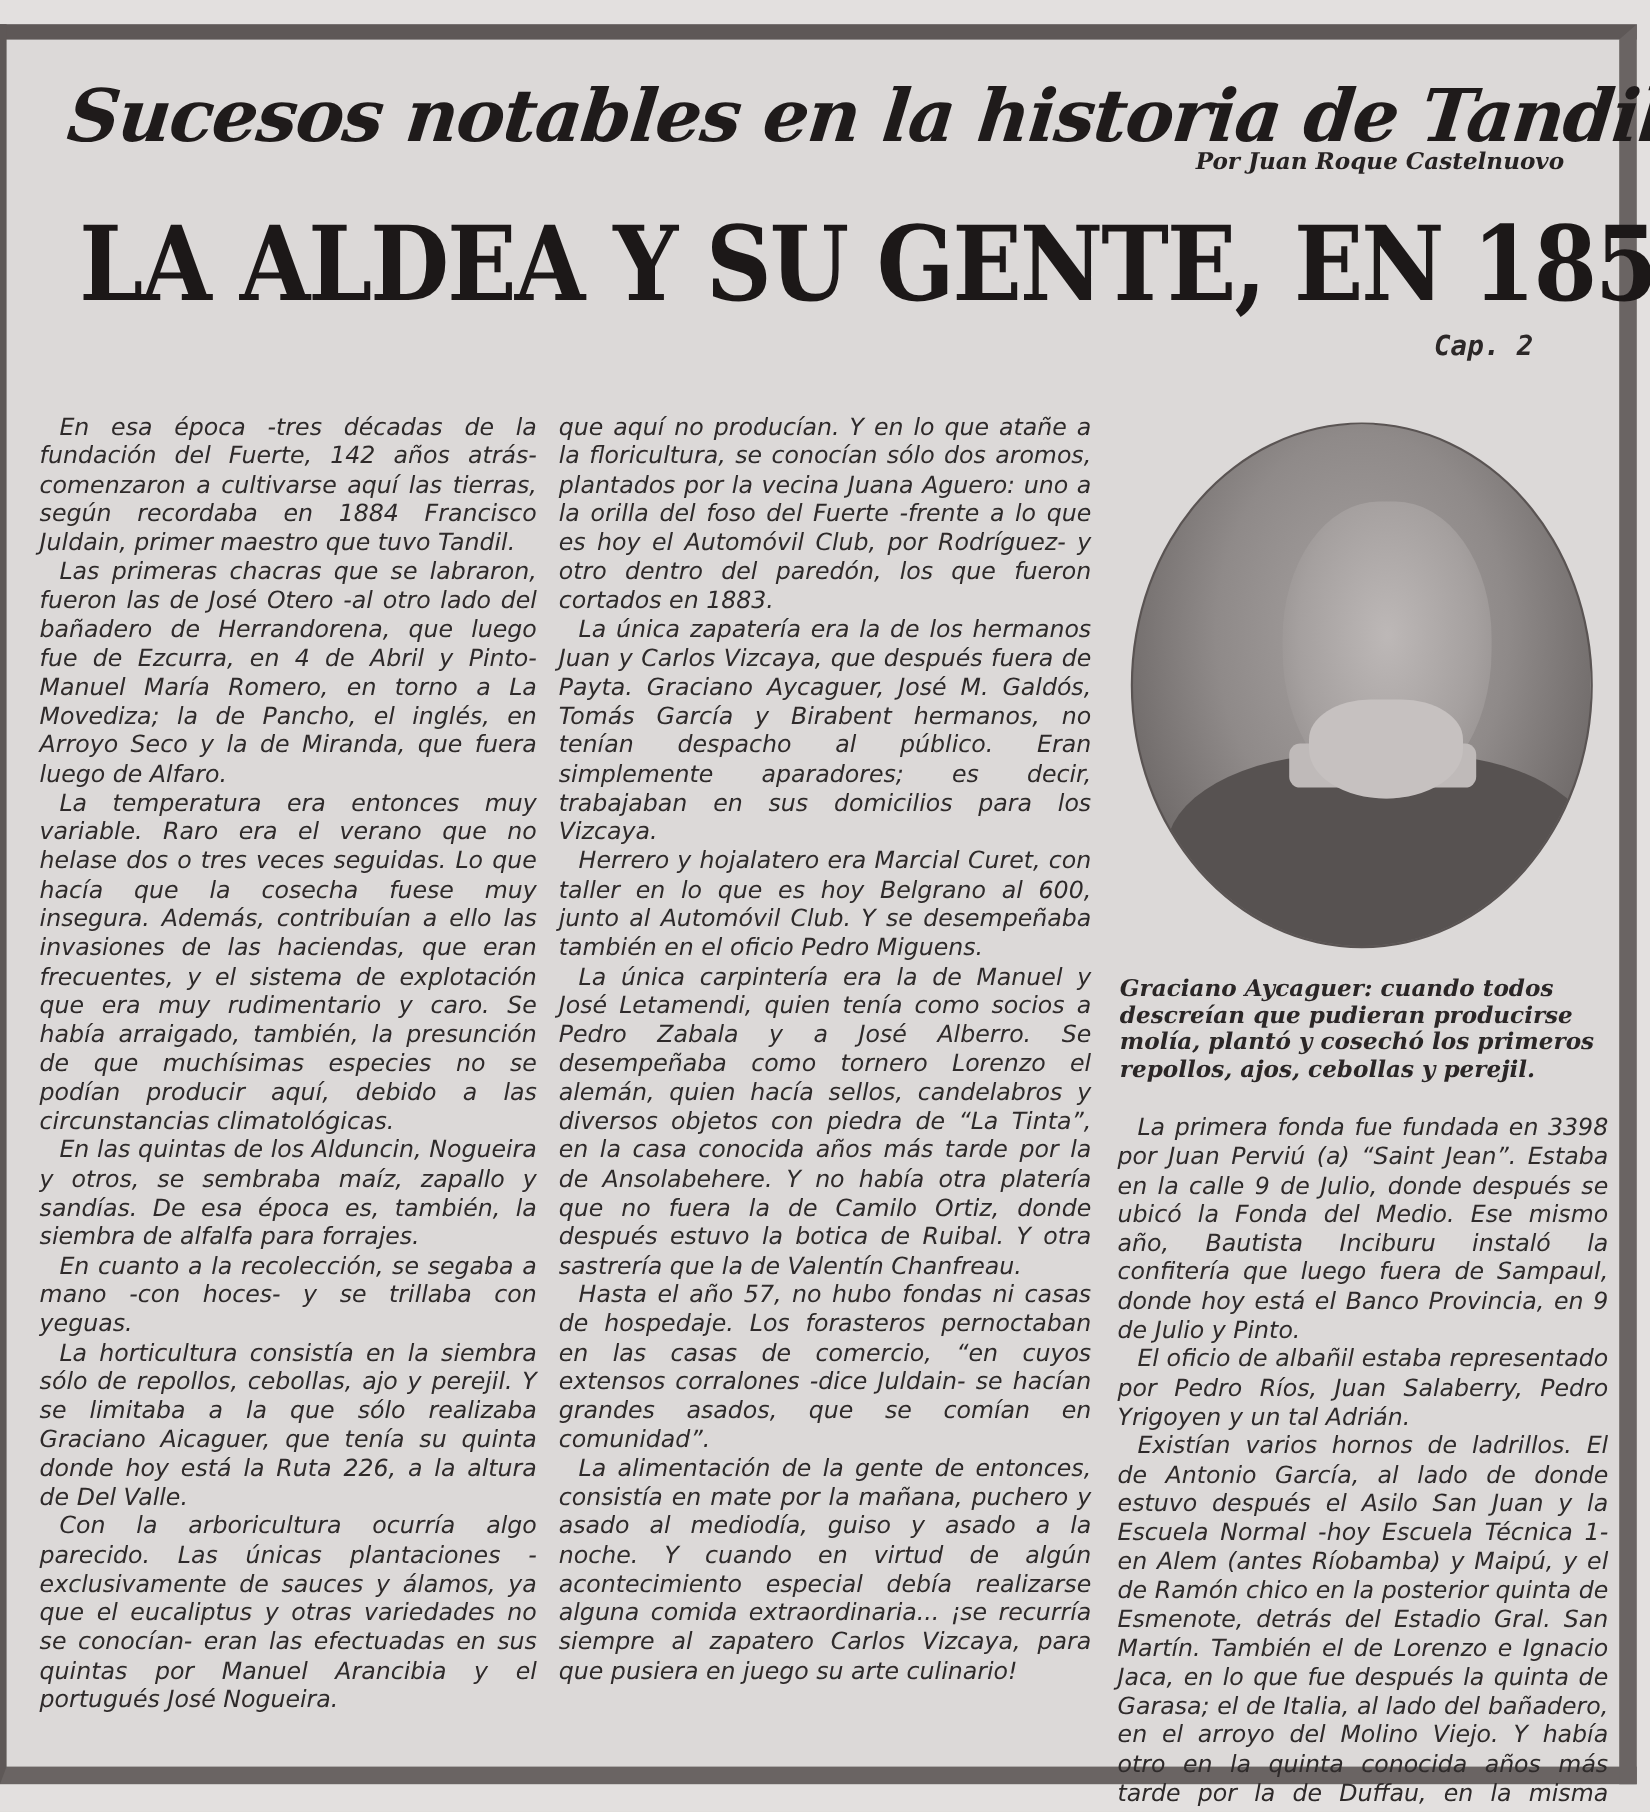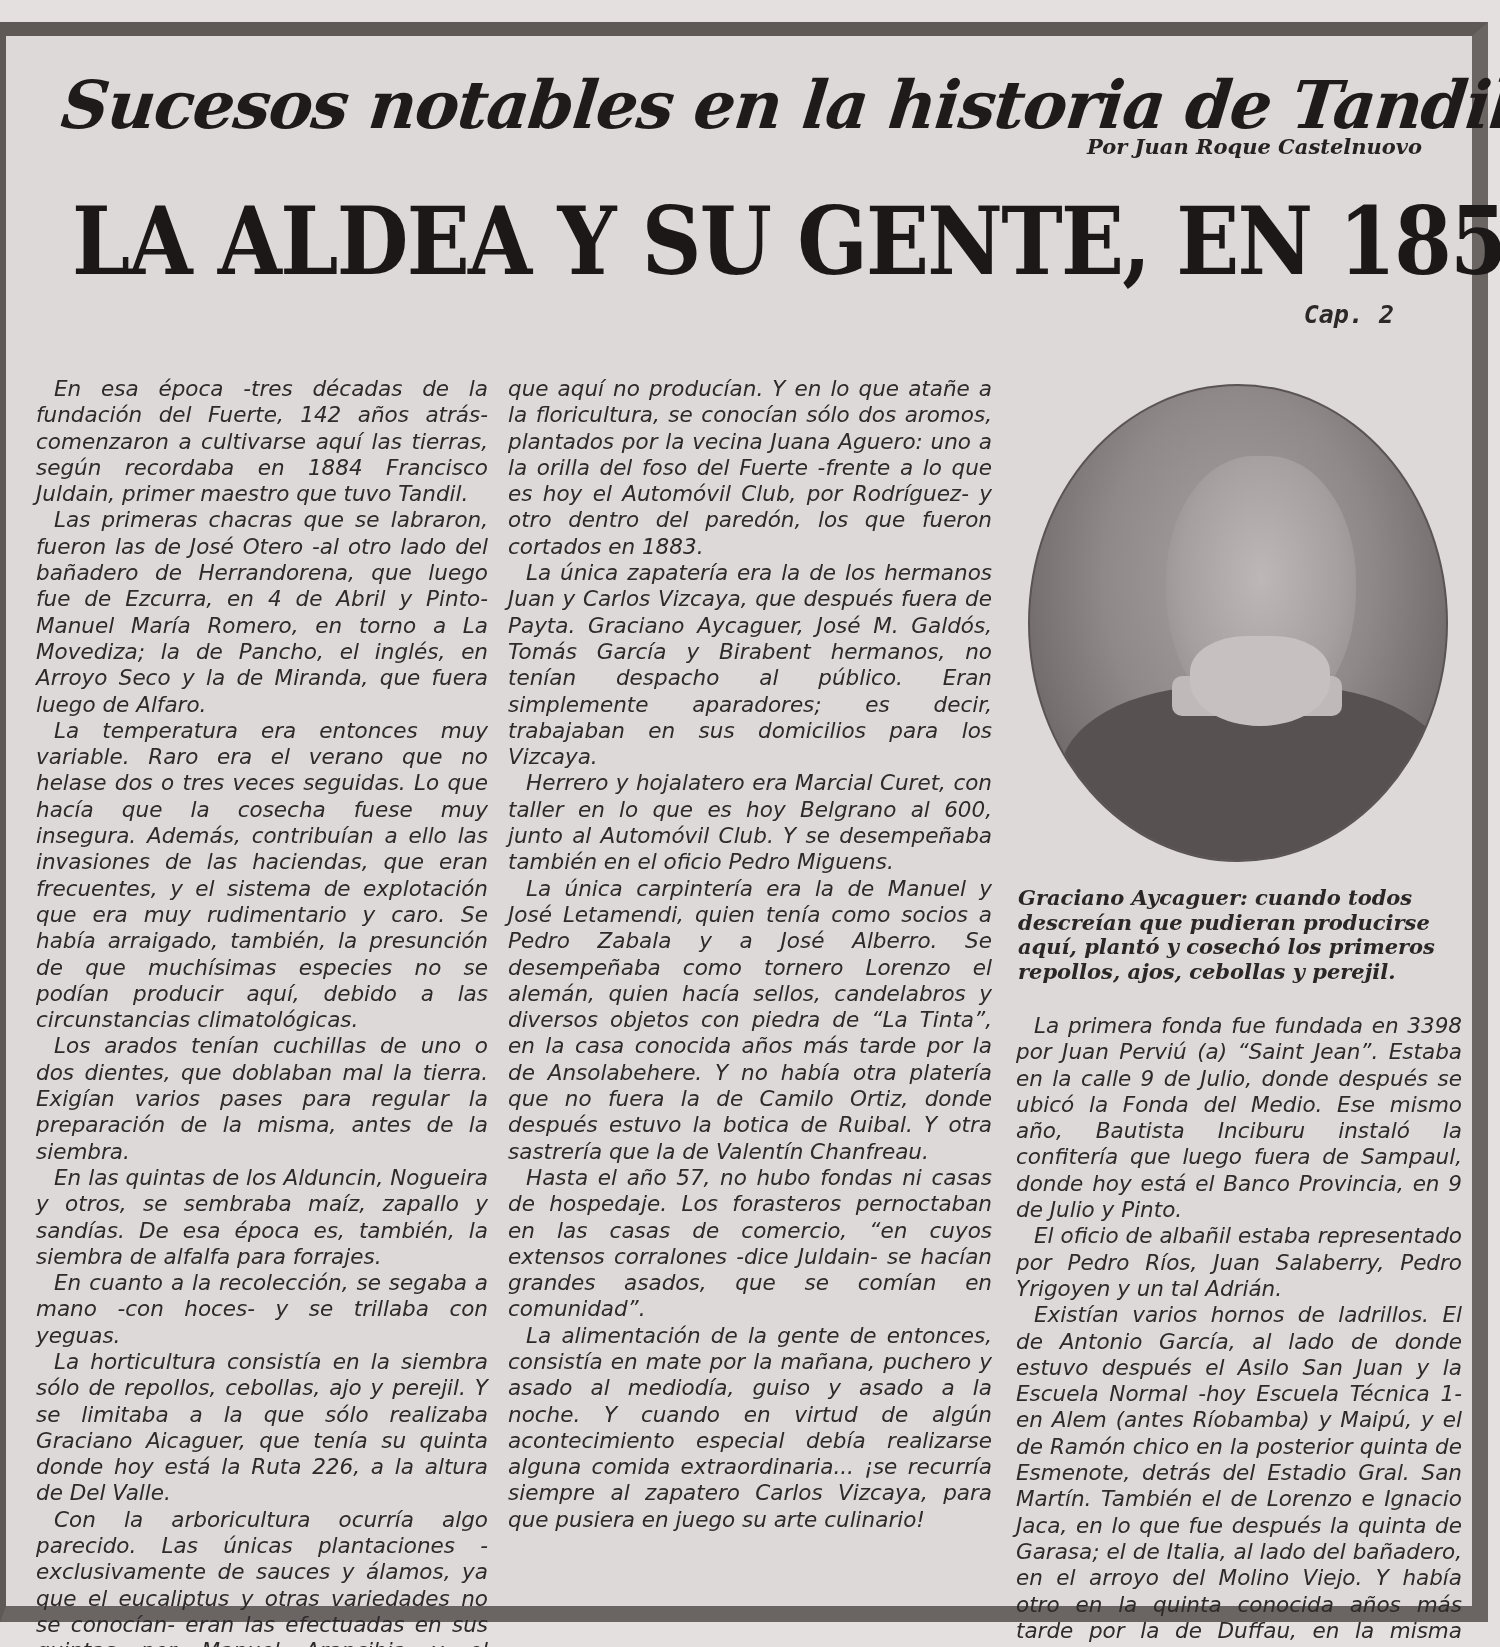--- a/index.html
+++ b/index.html
@@ -165,21 +165,20 @@
 
 <div class="kicker">Sucesos notables en la historia de Tandil</div>
 <div class="byline">Por Juan Roque Castelnuovo</div>
 <div class="headline">LA ALDEA Y SU GENTE, EN 1854</div>
 <div class="chapter">Cap. 2</div>
 
 <div class="col col1">
   <p>En esa época -tres décadas de la fundación del Fuerte, 142 años atrás- comenzaron a cultivarse aquí las tierras, según recordaba en 1884 Francisco Juldain, primer maestro que tuvo Tandil.</p>
   <p>Las primeras chacras que se labraron, fueron las de José Otero -al otro lado del bañadero de Herrandorena, que luego fue de Ezcurra, en 4 de Abril y Pinto- Manuel María Romero, en torno a La Movediza; la de Pancho, el inglés, en Arroyo Seco y la de Miranda, que fuera luego de Alfaro.</p>
   <p>La temperatura era entonces muy variable. Raro era el verano que no helase dos o tres veces seguidas. Lo que hacía que la cosecha fuese muy insegura. Además, contribuían a ello las invasiones de las haciendas, que eran frecuentes, y el sistema de explotación que era muy rudimentario y caro. Se había arraigado, también, la presunción de que muchísimas especies no se podían producir aquí, debido a las circunstancias climatológicas.</p>
-  <p>Los arados tenían cuchillas de uno o dos dientes, que doblaban mal la tierra. Exigían varios pases para regular la preparación de la misma, antes de la siembra.</p>
   <p>En las quintas de los Alduncin, Nogueira y otros, se sembraba maíz, zapallo y sandías. De esa época es, también, la siembra de alfalfa para forrajes.</p>
   <p>En cuanto a la recolección, se segaba a mano -con hoces- y se trillaba con yeguas.</p>
   <p>La horticultura consistía en la siembra sólo de repollos, cebollas, ajo y perejil. Y se limitaba a la que sólo realizaba Graciano Aicaguer, que tenía su quinta donde hoy está la Ruta 226, a la altura de Del Valle.</p>
   <p>Con la arboricultura ocurría algo parecido. Las únicas plantaciones -exclusivamente de sauces y álamos, ya que el eucaliptus y otras variedades no se conocían- eran las efectuadas en sus quintas por Manuel Arancibia y el portugués José Nogueira.</p>
 
 </div>
 
 <div class="col col2">
   <p class="cont">que aquí no producían. Y en lo que atañe a la floricultura, se conocían sólo dos aromos, plantados por la vecina Juana Aguero: uno a la orilla del foso del Fuerte -frente a lo que es hoy el Automóvil Club, por Rodríguez- y otro dentro del paredón, los que fueron cortados en 1883.</p>
   <p>La única zapatería era la de los hermanos Juan y Carlos Vizcaya, que después fuera de Payta. Graciano Aycaguer, José M. Galdós, Tomás García y Birabent hermanos, no tenían despacho al público. Eran simplemente aparadores; es decir, trabajaban en sus domicilios para los Vizcaya.</p>
@@ -189,19 +188,19 @@
   <p>La alimentación de la gente de entonces, consistía en mate por la mañana, puchero y asado al mediodía, guiso y asado a la noche. Y cuando en virtud de algún acontecimiento especial debía realizarse alguna comida extraordinaria... ¡se recurría siempre al zapatero Carlos Vizcaya, para que pusiera en juego su arte culinario!</p>
 </div>
 
 <div class="photo">
   <div class="coat"></div>
   <div class="head"></div>
   <div class="collar"></div>
   <div class="beard"></div>
 </div>
 
-<div class="caption">Graciano Aycaguer: cuando todos descreían que pudieran producirse aquí, plantó y cosechó los primeros repollos, ajos, cebollas y perejil.</div>
+<div class="caption">Graciano Aycaguer: cuando todos descreían que pudieran producirse molía, plantó y cosechó los primeros repollos, ajos, cebollas y perejil.</div>
 
 <div class="col col3">
   <p>La primera fonda fue fundada en 3398 por Juan Perviú (a) “Saint Jean”. Estaba en la calle 9 de Julio, donde después se ubicó la Fonda del Medio. Ese mismo año, Bautista Inciburu instaló la confitería que luego fuera de Sampaul, donde hoy está el Banco Provincia, en 9 de Julio y Pinto.</p>
   <p>El oficio de albañil estaba representado por Pedro Ríos, Juan Salaberry, Pedro Yrigoyen y un tal Adrián.</p>
   <p>Existían varios hornos de ladrillos. El de Antonio García, al lado de donde estuvo después el Asilo San Juan y la Escuela Normal -hoy Escuela Técnica 1- en Alem (antes Ríobamba) y Maipú, y el de Ramón chico en la posterior quinta de Esmenote, detrás del Estadio Gral. San Martín. También el de Lorenzo e Ignacio Jaca, en lo que fue después la quinta de Garasa; el de Italia, al lado del bañadero, en el arroyo del Molino Viejo. Y había otro en la quinta conocida años más tarde por la de Duffau, en la misma zona.</p>
 </div>
 
 </body></html>

